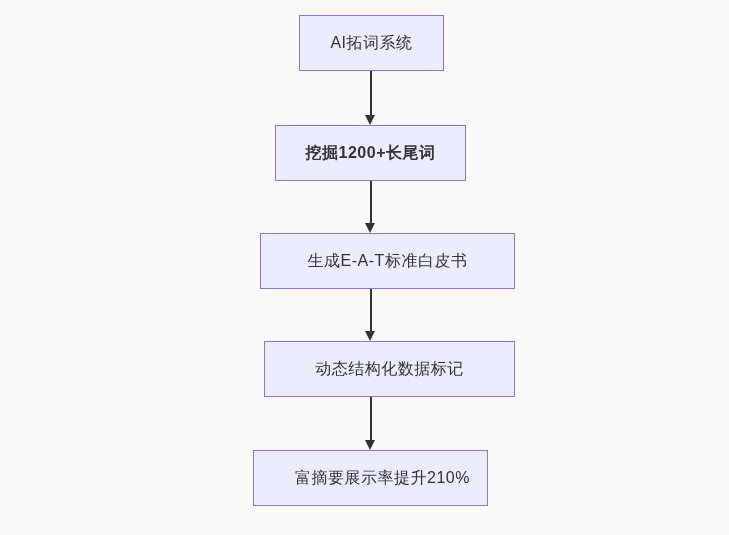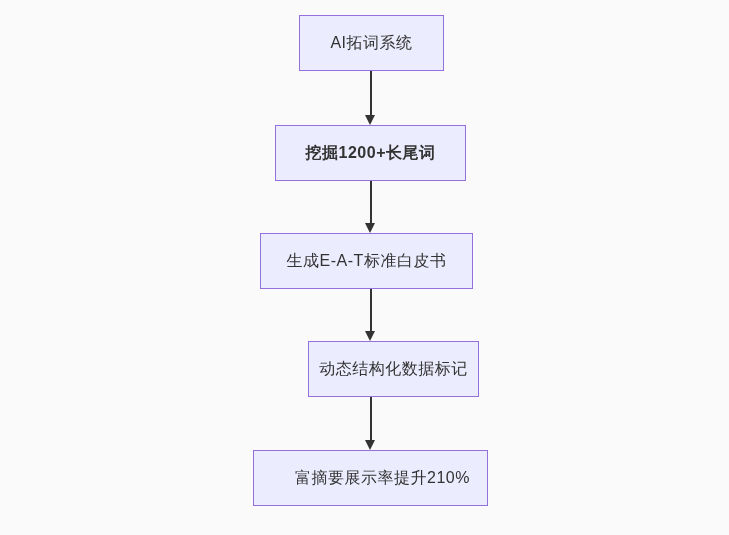--- a/index.html
+++ b/index.html
@@ -57,25 +57,25 @@
 <div class="canvas">
 
   <div class="node" style="left:299px;top:15px;width:145px;">
     <span>AI拓词系统</span>
   </div>
 
   <div class="node" style="left:275px;top:125px;width:191px;font-weight:bold;">
     <span>挖掘1200+长尾词</span>
   </div>
 
-  <div class="node" style="left:260px;top:233px;width:213px;">
+  <div class="node" style="left:260px;top:233px;width:255px;">
     <span>生成E-A-T标准白皮书</span>
   </div>
 
-  <div class="node" style="left:264px;top:341px;width:171px;margin-left:44px;">
+  <div class="node" style="left:264px;top:341px;width:251px;">
     <span>动态结构化数据标记</span>
   </div>
 
   <div class="node" style="left:253px;top:450px;width:235px;padding-left:24px;">
     <span>富摘要展示率提升210%</span>
   </div>
 
   <div>
     <div class="edge-line" style="left:370px;top:71px;height:45px;"></div>
     <div class="edge-head" style="left:365px;top:115px;"></div>

